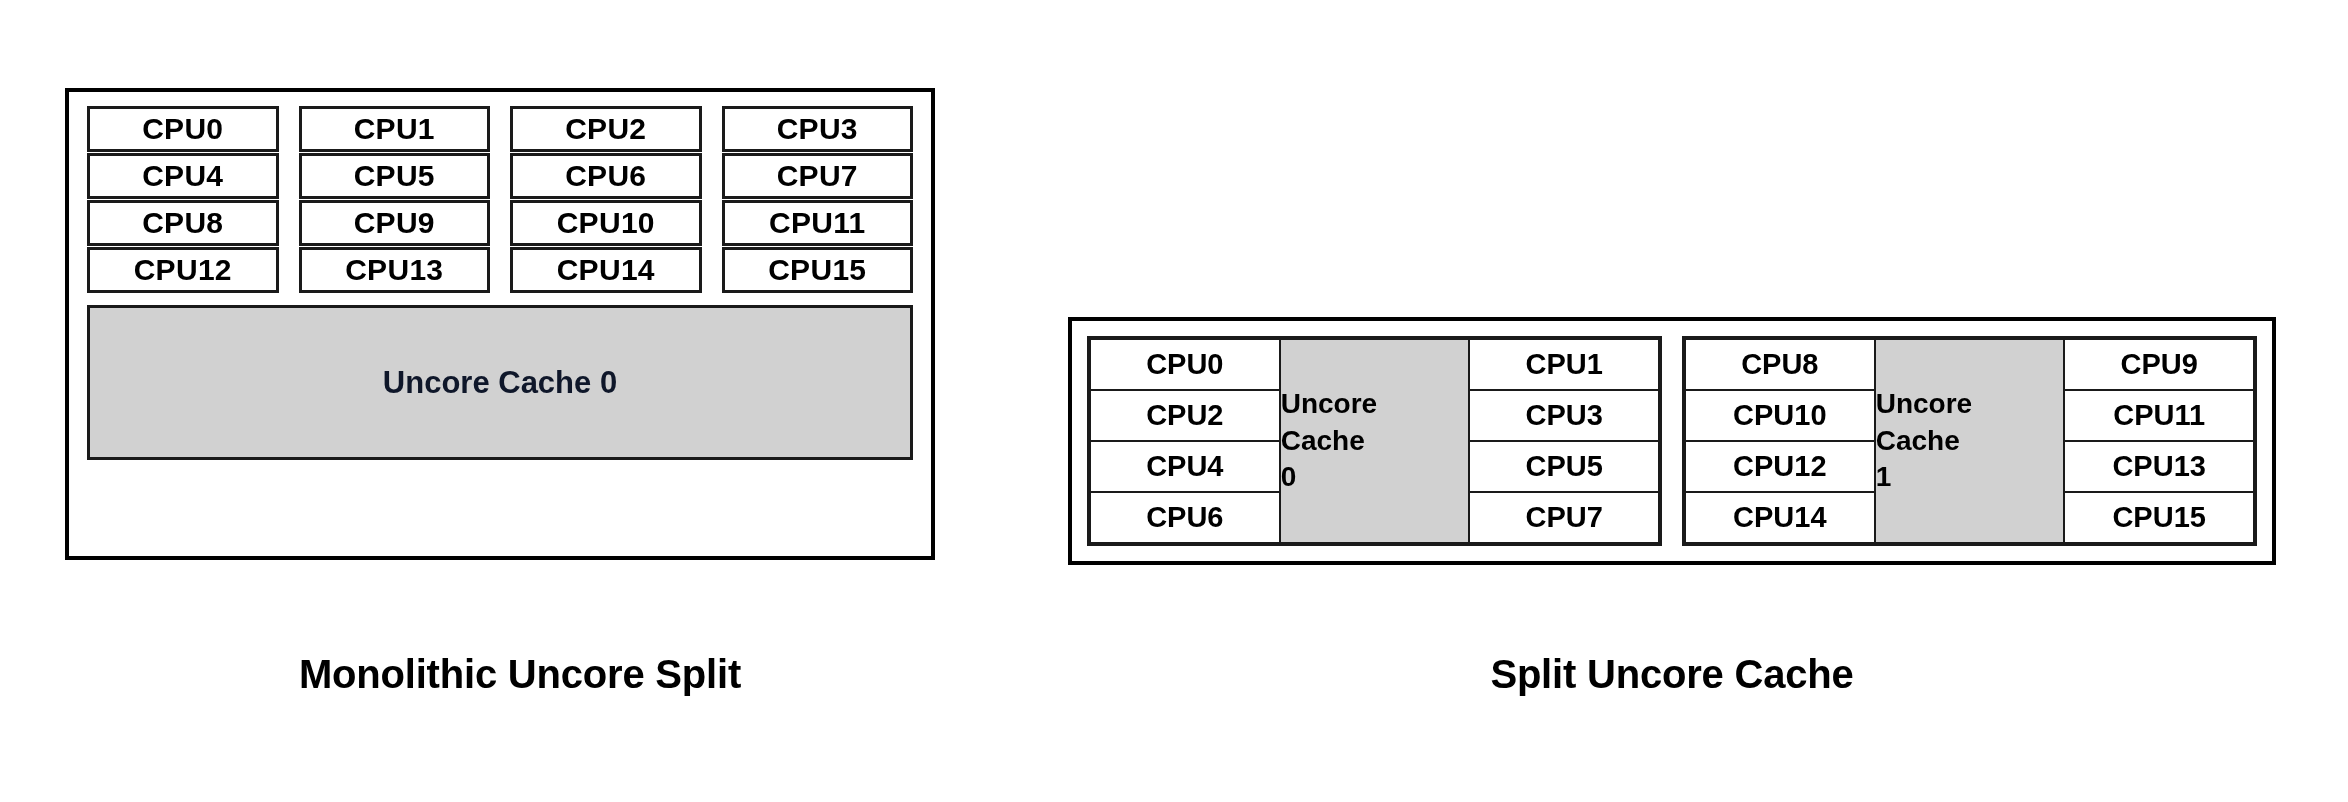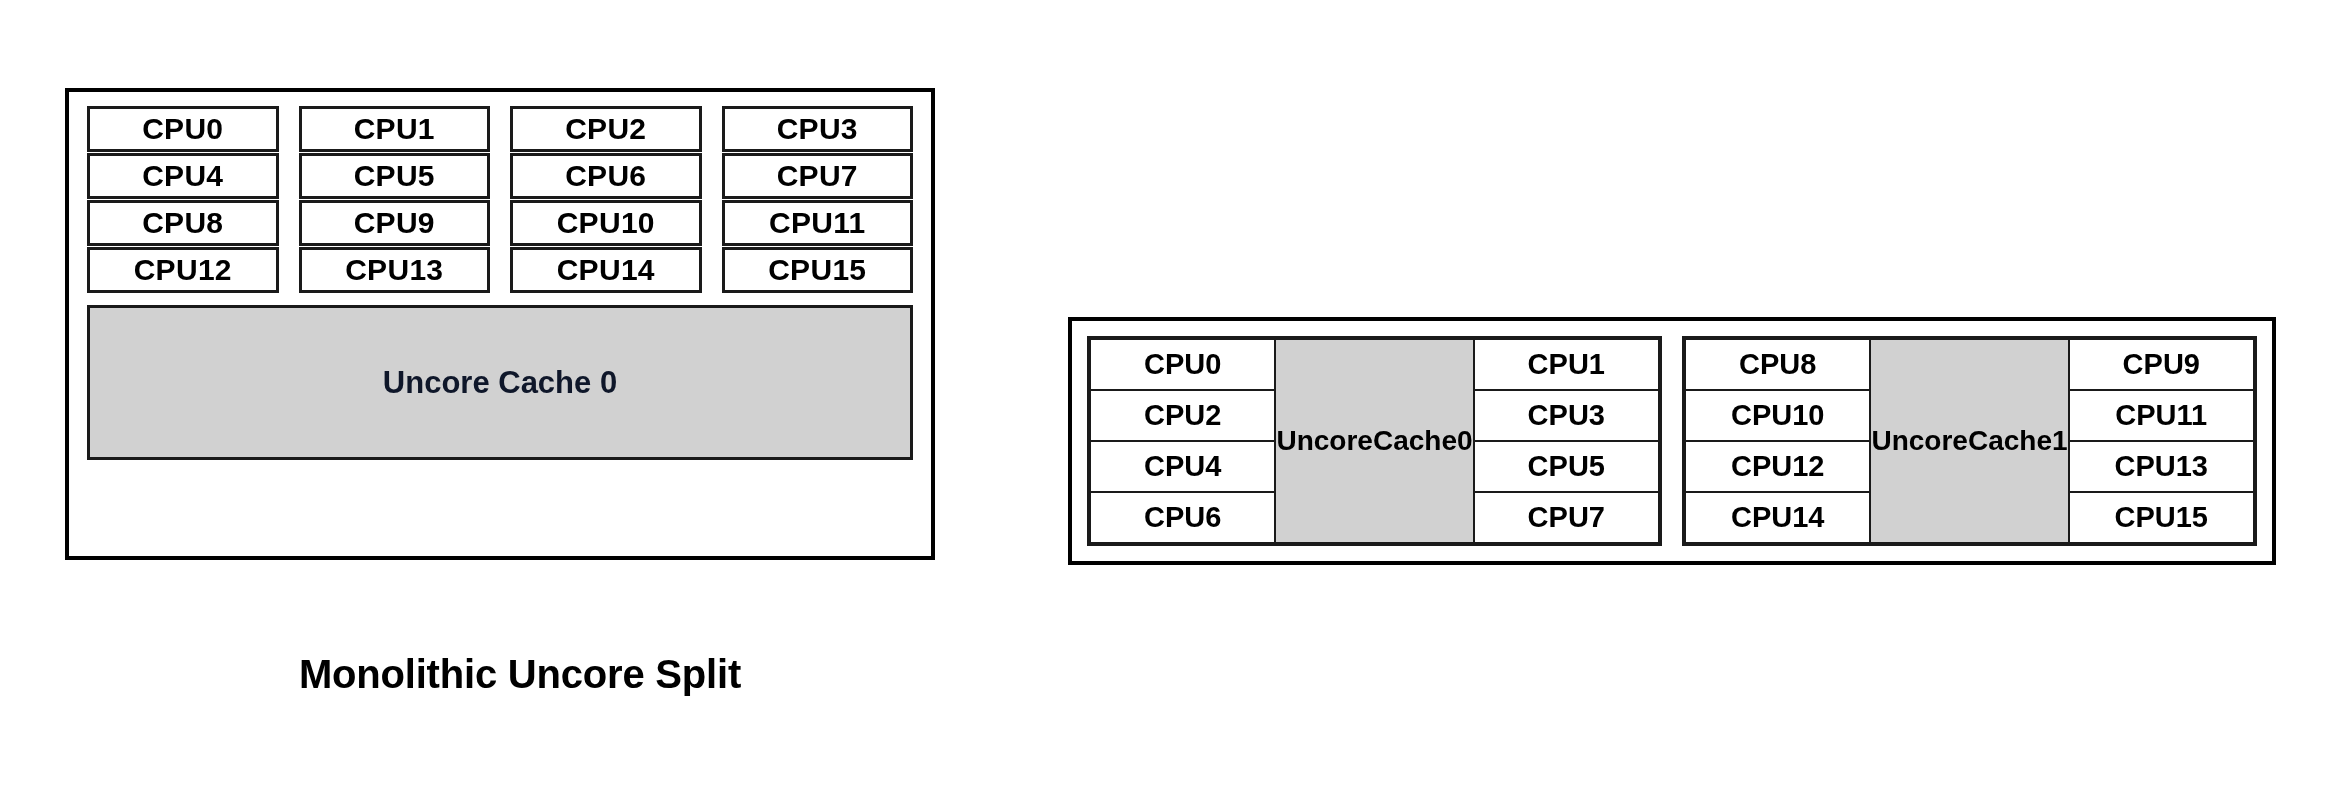--- a/index.html
+++ b/index.html
@@ -137,21 +137,22 @@
     color: #000000;
   }
   .cluster-cache {
     box-sizing: border-box;
     grid-column: 2;
     grid-row: 1 / span 4;
     border: 2px solid #1a1a1a;
     margin: -1px;
     background: #d1d1d1;
     display: flex;
-    align-items: center;
+    flex-direction: column;
+    align-items: flex-start;
     justify-content: center;
     font-size: 28px;
     font-weight: bold;
     color: #000000;
     line-height: 1.32;
     text-align: center;
   }
   .cluster-cache span { display: block; }
 
   
@@ -249,14 +250,15 @@
 
         <div class="cluster-cpu" style="grid-column:3;grid-row:1;">CPU9</div>
         <div class="cluster-cpu" style="grid-column:3;grid-row:2;">CPU11</div>
         <div class="cluster-cpu" style="grid-column:3;grid-row:3;">CPU13</div>
         <div class="cluster-cpu" style="grid-column:3;grid-row:4;">CPU15</div>
       </div>
 
     </div>
   </div>
 
+  <div class="caption caption-split">Split Uncore Cache</div>
 
 </div>
 
 </body></html>

